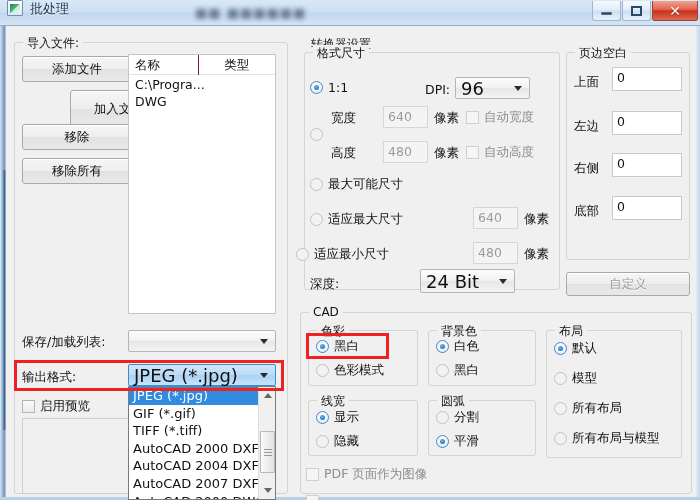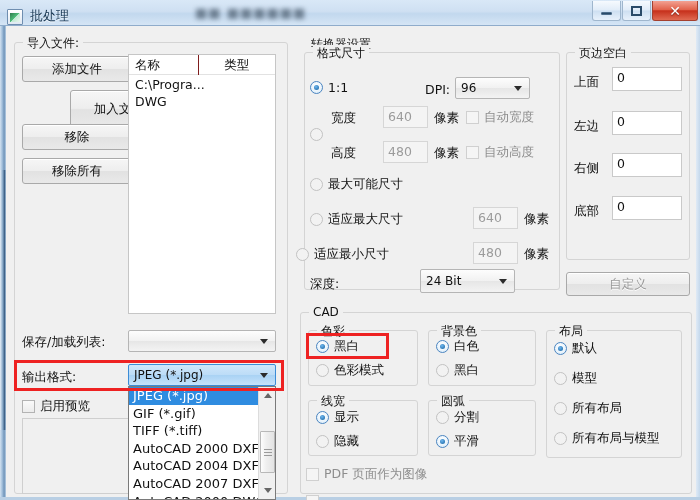--- a/index.html
+++ b/index.html
@@ -16,21 +16,21 @@
     width: 700px; height: 500px;
     background: linear-gradient(to right, #eef3f9 0%, #dbe7f3 3%, #c9dcee 100%);
     overflow: hidden;
   }
 
   
   .titlebar {
     position: absolute; left: 0; top: 0; width: 700px; height: 26px;
     background: linear-gradient(to bottom, #d9e8f7 0%, #cfe0f2 45%, #c2d8ee 55%, #d5e5f5 100%);
     border-bottom: 1px solid #8faccb;
-    display: flex; align-items: flex-end;
+    display: flex; align-items: flex-start;
   }
   .win-icon {
     margin-left: 7px; width: 16px; height: 16px;
     background: linear-gradient(to bottom,#ffffff,#dfe8f2);
     border: 1px solid #6f8eb0; border-radius: 1px;
     display: flex; align-items: center; justify-content: center;
   }
   .win-icon i {
     display:block; width: 10px; height: 9px;
     background: linear-gradient(135deg,#2c7a4b 0%,#4fbf7b 50%,#bfe9d2 50%, #eaf6ef 100%);
@@ -130,21 +130,21 @@
   .tfield {
     position: absolute; background: #fff; border: 1px solid #c9c9c9;
     font-size: 12.5px; color: #111; padding: 2px 4px; line-height: 16px;
   }
   .tfield.dim { background: #f4f4f4; color: #9b9b9b; border-color:#d6d6d6; }
 
   .combo {
     position: absolute; border: 1px solid #b5b5b5; border-radius: 2px;
     background: linear-gradient(to bottom,#fdfdfd 0%,#f1f1f1 50%,#e6e6e6 51%,#f3f3f3 100%);
     display: flex; align-items: center;
-    font-size: 12px; color: #111; padding-left: 5px;
+    font-size: 18px; color: #111; padding-left: 5px;
   }
   .combo .arrow {
     position: absolute; right: 7px; top: 50%; margin-top: -2px;
     width: 0; height: 0; border-left: 4px solid transparent; border-right: 4px solid transparent;
     border-top: 5px solid #2b2b2b;
   }
   .combo.focus {
     border-color: #3c8cd6;
     background: linear-gradient(to bottom,#cfe6fa 0%,#bcdcf7 50%,#a9d2f4 51%,#c6e3fb 100%);
   }

